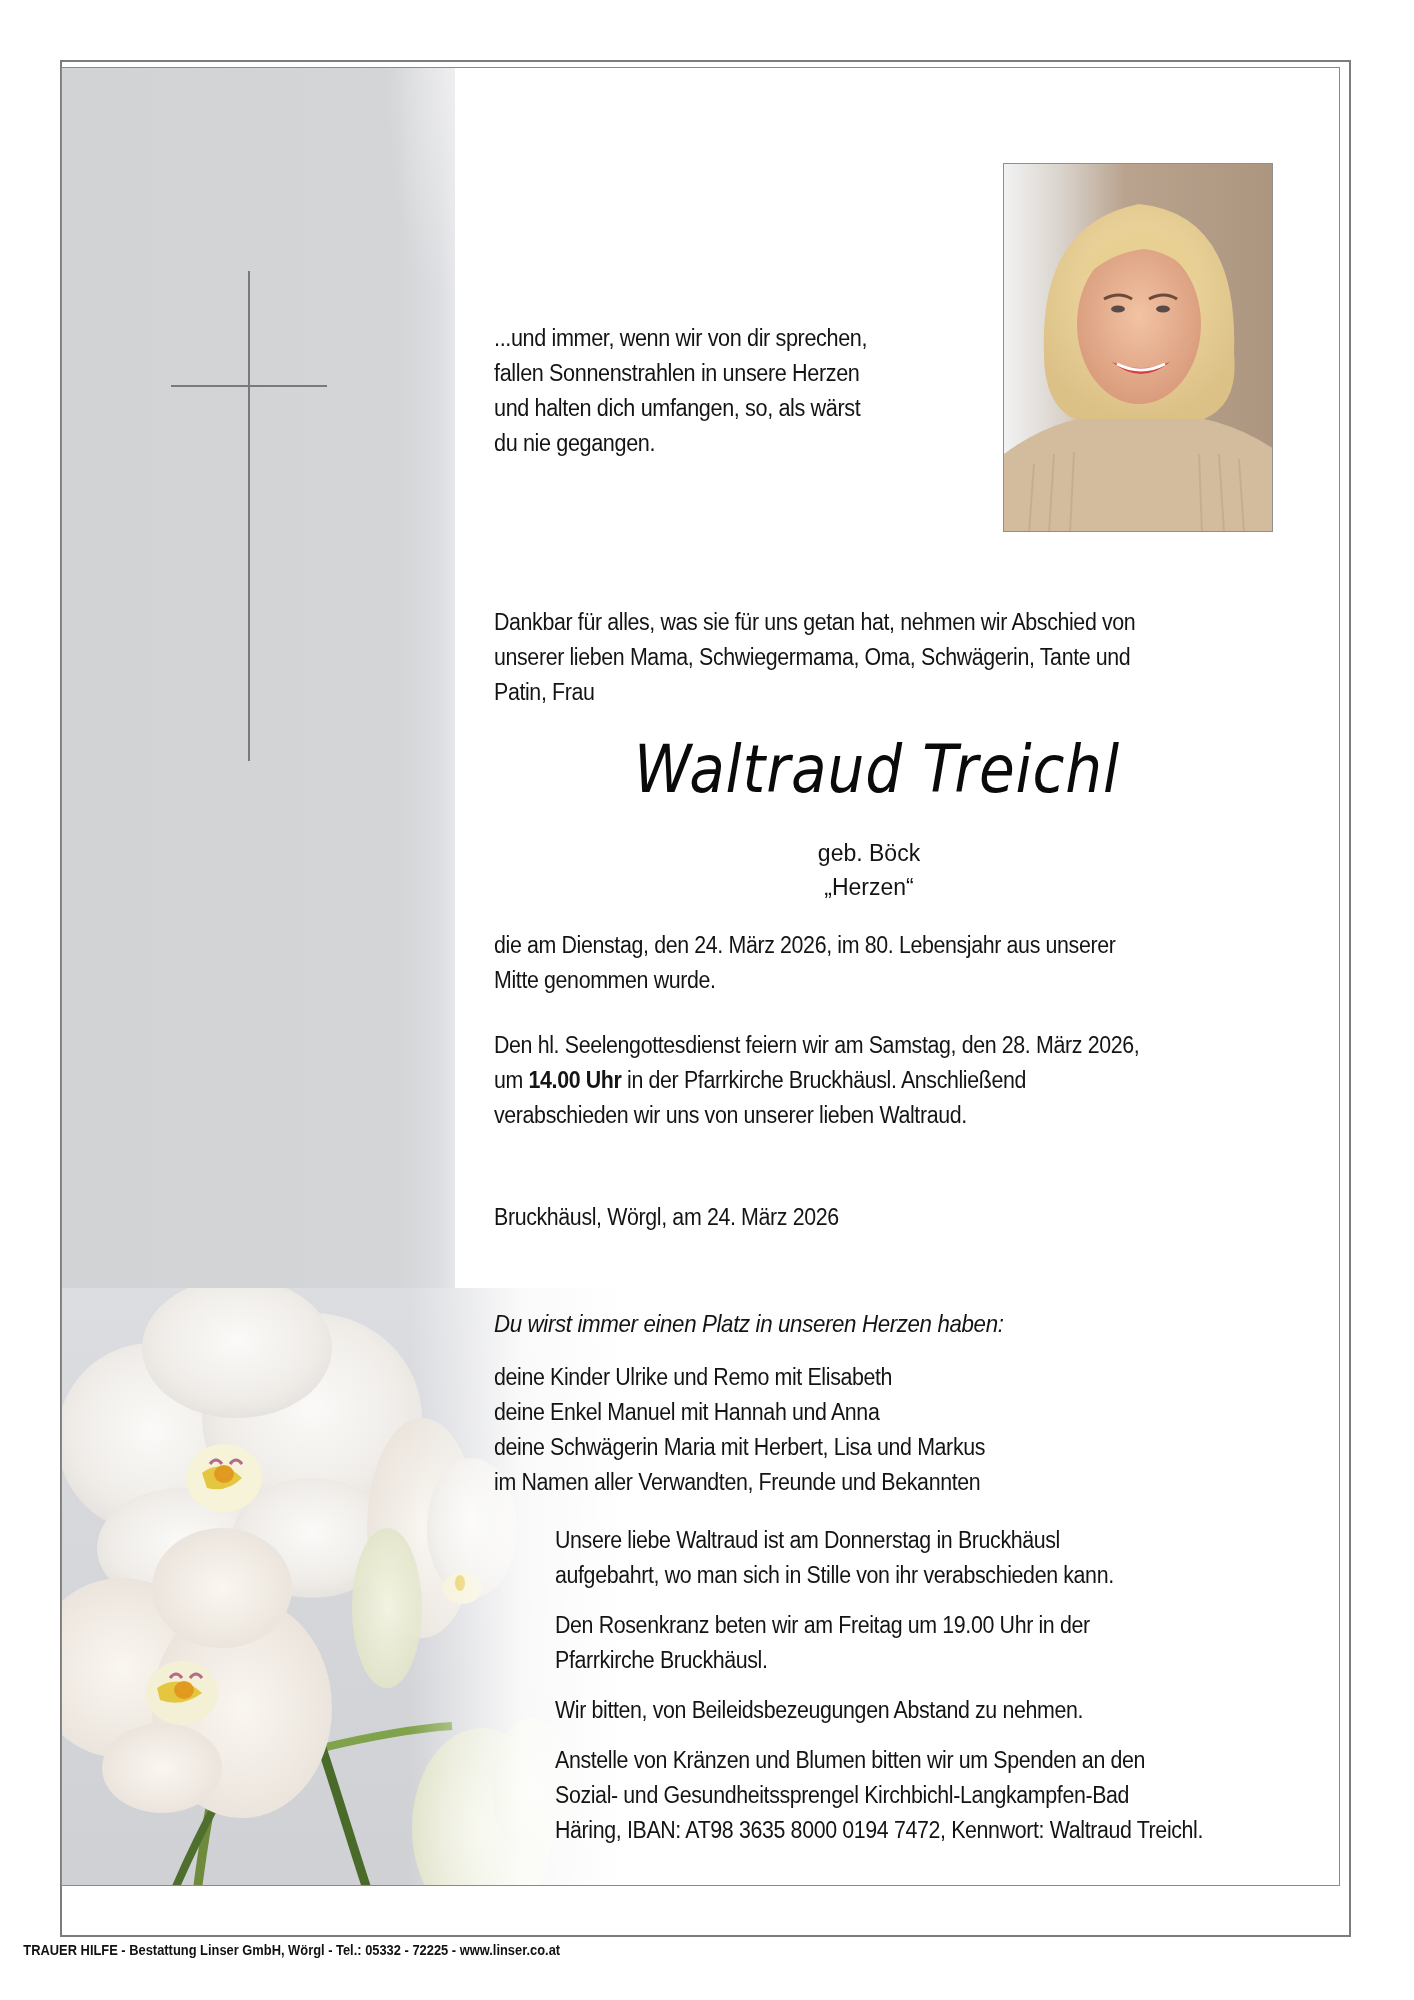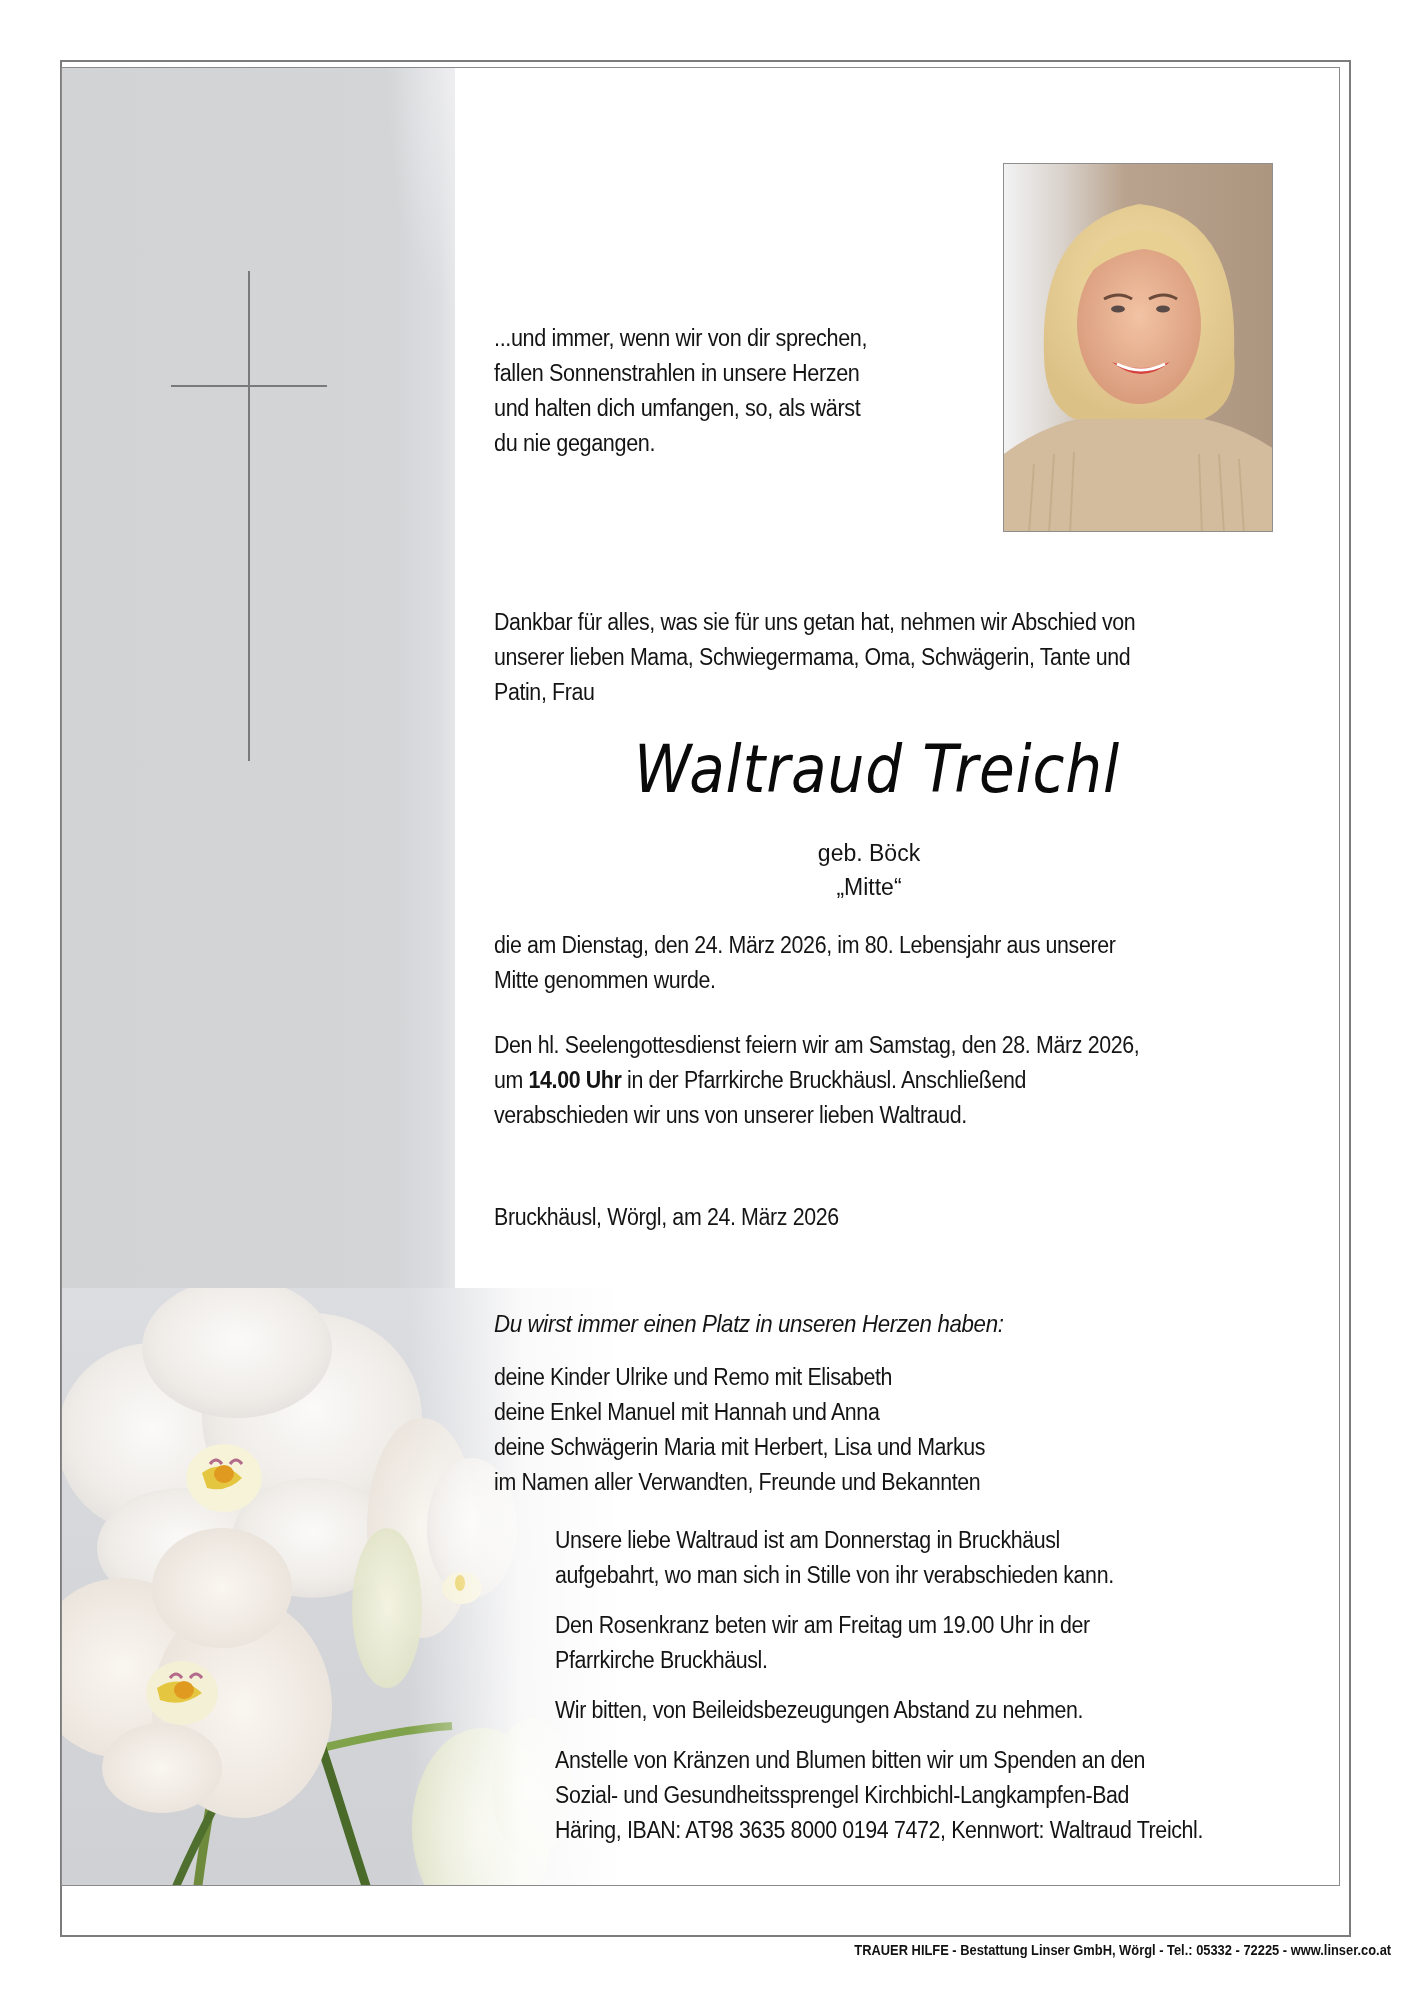--- a/index.html
+++ b/index.html
@@ -48,21 +48,21 @@
   .maiden { position:absolute; left: 432px; width: 750px; text-align:center; top: 760px;
             font-size: 23px; line-height: 34px; font-family:"Liberation Sans", sans-serif; color:#141414;margin-top:8px; }
   .death { left: 432px; top: 860px; transform: scaleX(0.93); }
   .service { left: 432px; top: 960px; transform: scaleX(0.93); }
   .place { left: 432px; top: 1132px; transform: scaleX(0.93); }
   .heart { left: 432px; top: 1238px; font-style: italic; font-size: 24px; transform: scaleX(0.93); }
   .family { left: 432px; top: 1292px; transform: scaleX(0.93); }
   .notes { left: 493px; top: 1455px; transform: scaleX(0.93); }
   .notes .para { display:block; margin-bottom: 15px; }
 
-  .footer { position:absolute; left: 0; width: 1414px; top: 1942px; text-align:right;
+  .footer { position:absolute; left: 0; width: 1414px; top: 1942px; text-align:left;
             font-family: "Liberation Sans", sans-serif; font-weight: bold; font-size: 14px;
             color: #111; letter-spacing: 0; }
   .footer span { display:inline-block; transform: scaleX(0.92); }
 </style>
 </head>
 <body>
 
 <div class="frame-outer"></div>
 
 <div class="frame-inner">
@@ -171,21 +171,21 @@
   <div class="txt intro">
     <span class="line">Dankbar für alles, was sie für uns getan hat, nehmen wir Abschied von</span>
     <span class="line">unserer lieben Mama, Schwiegermama, Oma, Schwägerin, Tante und</span>
     <span class="line">Patin, Frau</span>
   </div>
 
   <div class="name">Waltraud Treichl</div>
 
   <div class="maiden">
     <div>geb. Böck</div>
-    <div>„Mitte“</div>
+    <div>„Herzen“</div>
   </div>
 
   <div class="txt death">
     <span class="line">die am Dienstag, den 24. März 2026, im 80. Lebensjahr aus unserer</span>
     <span class="line">Mitte genommen wurde.</span>
   </div>
 
   <div class="txt service">
     <span class="line">Den hl. Seelengottesdienst feiern wir am Samstag, den 28. März 2026,</span>
     <span class="line"><span>um </span><b>14.00 Uhr</b><span> in der Pfarrkirche Bruckhäusl. Anschließend</span></span>

